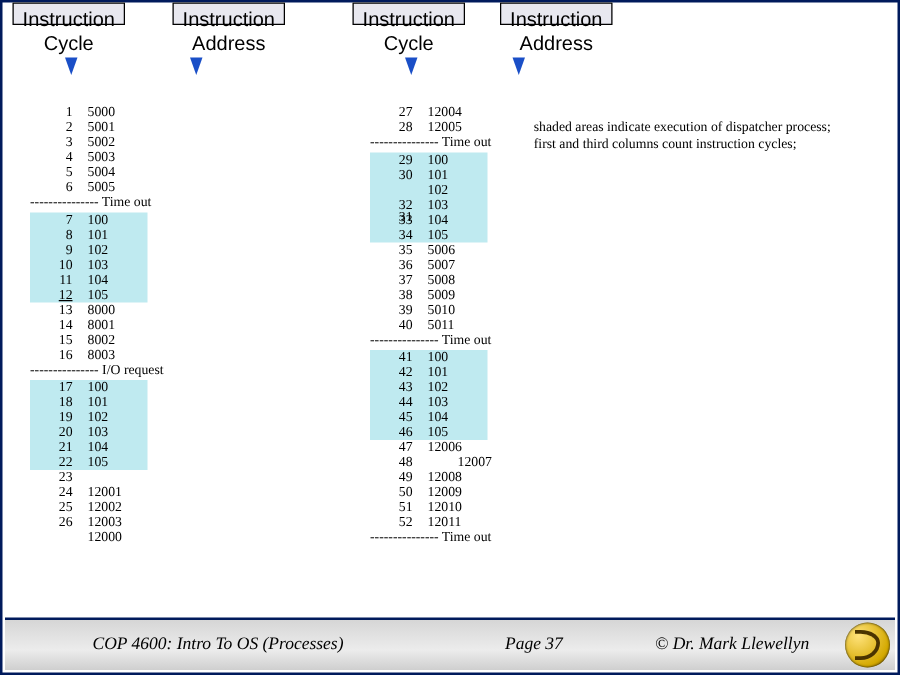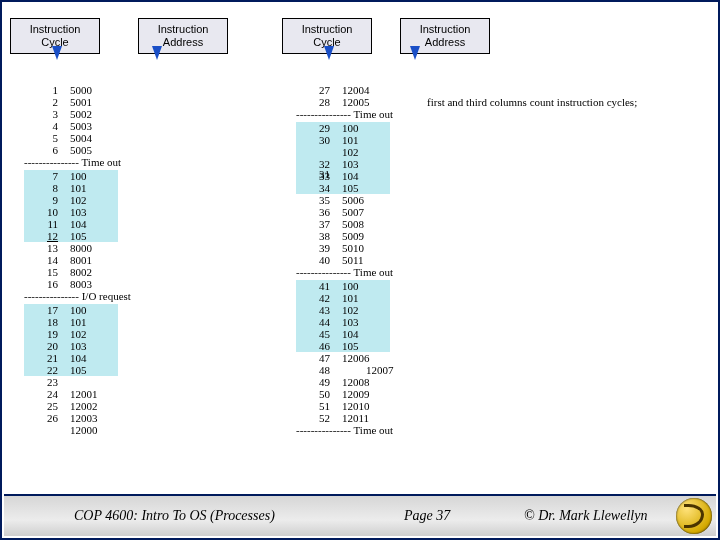--- a/index.html
+++ b/index.html
@@ -15,27 +15,27 @@
     position: relative;
     width: 720px;
     height: 540px;
     border: 2px solid #001a5c;
     box-sizing: border-box;
     background: #fff;
   }
   
   .hdr {
     position: absolute;
-    top: 16px;
+    top: 0;
     width: 90px;
-    height: 36px;
+    height: 18px;
     border: 1px solid #000;
     background: #e8e8f0;
     font-family: Arial, sans-serif;
-    font-size: 11px;
+    font-size: 16px;
     text-align: center;
     line-height: 1.2;
     padding-top: 4px;
     box-sizing: border-box;
     z-index: 3;
   }
   .arrow {
     position: absolute;
     top: 44px;
     width: 0; height: 0;
@@ -258,20 +258,21 @@
       <div class="row col2-a" style="top: 386px;">12009</div>
       <div class="row col2-c" style="top: 398px;">51</div>
       <div class="row col2-a" style="top: 398px;">12010</div>
       <div class="row col2-c" style="top: 410px;">52</div>
       <div class="row col2-a" style="top: 410px;">12011</div>
       <div class="sep" style="top: 422px; left: 294px;">--------------- Time out</div>
     </div>
 
   <div class="notes">
     <div style="height:8px"></div>
+    <div>shaded areas indicate execution of dispatcher process;</div>
     <div>first and third columns count instruction cycles;</div>
   </div>
 
   <div class="footer">
     <span class="course">COP 4600: Intro To OS  (Processes)</span>
     <span class="page">Page 37</span>
     <span class="author">© Dr. Mark Llewellyn</span>
   </div>
   <div class="logo"></div>
 </div>

